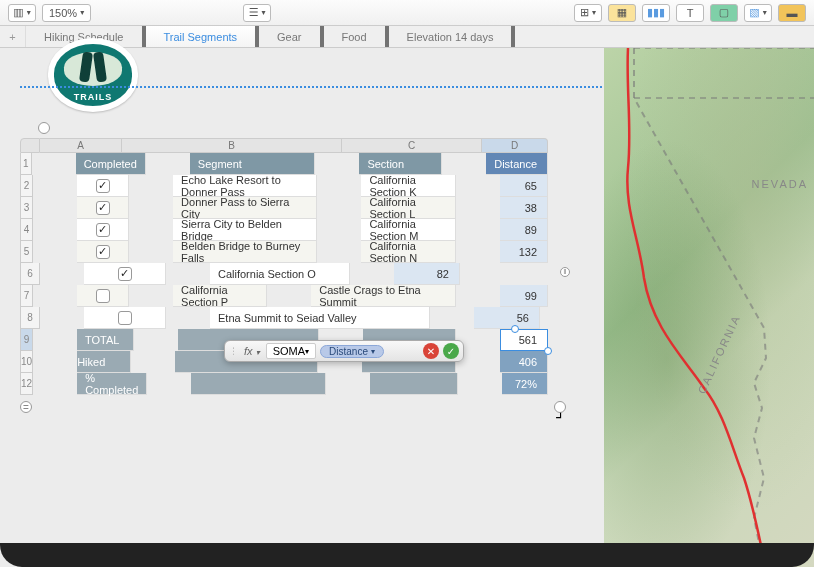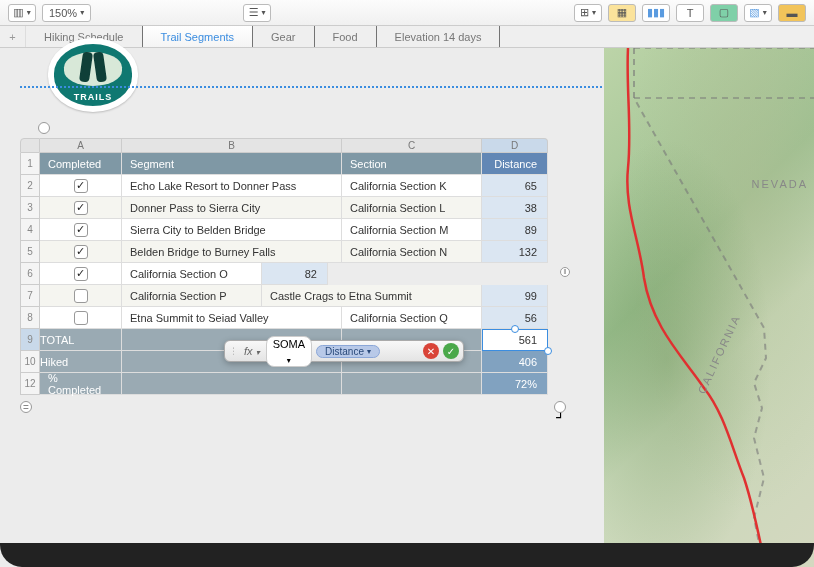--- a/index.html
+++ b/index.html
@@ -8,21 +8,21 @@
 
 .toolbar { height: 26px; background: linear-gradient(#fcfcfc,#f0f0f0); border-bottom: 1px solid #ccc; display: flex; align-items: center; padding: 0 8px; gap: 6px; }
 .tb-btn { height: 18px; border: 1px solid #bbb; border-radius: 3px; background: #fff; font-size: 11px; display: flex; align-items: center; justify-content: center; padding: 0 6px; color: #555; }
 .tb-btn .chev { font-size: 8px; margin-left: 3px; }
 .tb-sep { flex: 1; }
 .tb-icon { width: 28px; }
 
 
 .sheetbar { height: 22px; background: #efefef; border-bottom: 1px solid #ccc; display: flex; align-items: stretch; font-size: 11px; }
 .sheetbar .plus { width: 26px; display: flex; align-items: center; justify-content: center; color: #999; border-right: 1px solid #ddd; }
-.sheettab { padding: 0 18px; display: flex; align-items: center; color: #777; border-right: 1px solid #737373; position: relative; }
+.sheettab { padding: 0 18px; display: flex; align-items: center; color: #777; border-right: 4px solid #737373; position: relative; }
 .sheettab.active { background: linear-gradient(#fff,#f4f4f4); color: #3b8de0; }
 
 
 .canvas { position: absolute; top: 48px; left: 0; right: 0; bottom: 0; background: #ececec; }
 .logo { position: absolute; top: -10px; left: 48px; width: 90px; height: 82px; }
 .logo .oval { width: 90px; height: 74px; border: 6px solid #fff; border-radius: 50% / 48%; background: #0f7871; position: relative; box-shadow: 0 1px 2px rgba(0,0,0,.2); overflow: hidden; }
 .logo .oval::before { content:""; position:absolute; left: 10px; right:10px; top:8px; bottom:20px; border-radius: 50%/45%; background: #d8e8d8; }
 .logo .legs { position:absolute; left:50%; top:8px; transform:translateX(-50%); width:28px; height:32px; }
 .logo .legs::before, .logo .legs::after { content:""; position:absolute; top:0; width:10px; height:30px; background:#0f3f38; border-radius: 4px; }
 .logo .legs::before { left:2px; transform: rotate(8deg); }
@@ -42,40 +42,40 @@
 
 .colhdr { display:flex; height:15px; }
 .colhdr .corner { width:20px; background:#e4e4e4; border:1px solid #ccc; border-radius: 4px 0 0 0; }
 .colhdr .ch { background:#e4e4e4; border:1px solid #ccc; border-left:none; text-align:center; font-size:10px; color:#777; display:flex; align-items:center; justify-content:center; }
 .colhdr .ch.sel { background:#c9d9ea; }
 .cw-a { width:82px; } .cw-b { width:220px; } .cw-c { width:140px; } .cw-d { width:66px; }
 
 .row { display:flex; height:22px; }
 .row .rh { width:20px; background:#f4f4f4; border:1px solid #ccc; border-top:none; font-size:10px; color:#888; display:flex; align-items:center; justify-content:center; }
 .row.selrow .rh { background:#c9d9ea; }
-.row .cell { border-bottom:1px solid #ddd; border-right:1px solid #ddd; font-size:11px; display:flex; align-items:center; padding:0 8px; color:#333; }
+.row .cell { border-bottom:1px solid #ddd; border-right:1px solid #ddd; font-size:11px; display:flex; align-items:center; padding:0 8px; color:#333;margin-left:44px; }
 .row .cell:last-child { justify-content:flex-end; padding-right:10px; }
 .row.header .cell { background:#7f98a5; color:#fff; }
 .row.header .cell:last-child { background:#6287b5; }
 .row.data .cell { background:#f5f5f0; }
 .row.data:nth-child(odd) .cell { background:#fff; }
 .row.data .cell.d { background:#dbe6f2; }
 .row.footer .cell { background:#9aaab3; color:#fff; font-weight:500; }
 .row.footer.active .cell.d { background:#fff; color:#333; border:1.5px solid #3b8de0; position:relative; }
 .row.footer .cell.d { background:#81a2c0; }
 
 .chk { width:14px; height:14px; border:1px solid #999; border-radius:3px; background:#fff; margin:0 auto; display:flex; align-items:center; justify-content:center; font-size:11px; line-height:1; color:#222;}
 
 .cell.a { justify-content:center; padding:0; }
 
 
 .formula { position:absolute; top: 292px; left: 224px; width: 240px; height:22px; background: linear-gradient(#f8f8f8,#e4e4e4); border:1px solid #aaa; border-radius: 6px; display:flex; align-items:center; padding: 0 4px; gap:4px; box-shadow: 0 2px 6px rgba(0,0,0,.25); }
 .formula .fx { font-size:11px; font-style:italic; color:#666; padding:0 2px; }
 .formula .fx .chev { font-size:8px; }
-.formula .fn { font-size:11px; padding: 1px 6px; background:#fff; border-radius:8px; border:1px solid #ccc; display:flex; align-items:center; gap:6px;flex-direction:column;}
+.formula .fn { font-size:11px; padding: 1px 6px; background:#fff; border-radius:2px; border:1px solid #ccc; display:flex; align-items:center; gap:0;}
 .formula .token { background:#b8c9e8; border:1px solid #8ba7d8; border-radius: 9px; padding: 0 8px; font-size:10px; color:#2a4a7a; display:flex; align-items:center; gap:3px;}
 .formula .circ { width:16px; height:16px; border-radius:50%; display:flex; align-items:center; justify-content:center; color:#fff; font-size:10px; }
 .formula .cx { background:#d94438; }
 .formula .ck { background:#4aa84a; }
 
 
 .map { position:absolute; top:48px; right:0; width:210px; bottom:0; background: linear-gradient(135deg,#bcd4a8,#9cc090 40%,#c8d8b8 60%,#d4d8c0); overflow:hidden; }
 .map::before { content:""; position:absolute; inset:0; background: radial-gradient(ellipse at 30% 60%, rgba(100,140,80,.4), transparent 50%), radial-gradient(ellipse at 70% 30%, rgba(180,190,150,.5), transparent 60%); }
 .map .boundary { position:absolute; top:0; right:0; bottom:0; left:0; }
 .map .nevada { position:absolute; top:130px; right:6px; font-size:11px; color:#888; letter-spacing:2px; }
@@ -229,28 +229,27 @@
           <div class="cell cw-c">California Section P</div>
           <div class="cell cw-b">Castle Crags to Etna Summit</div>
           <div class="cell cw-d d">99</div>
         </div>
         <div class="row data">
           <div class="rh">8</div>
           <div class="cell cw-a a">
             <div class="chk"></div>
           </div>
           <div class="cell cw-b">Etna Summit to Seiad Valley</div>
-          <div class="cell cw-c">California Section Q</div>
           <div class="cell cw-d d">56</div>
         </div>
       </div>
     <div id="footer-rows" style="position:relative">
         <div class="row footer active selrow">
           <div class="rh">9</div>
-          <div class="cell cw-a" style="justify-content:flex-start;padding-left:0">TOTAL</div>
+          <div class="cell cw-a" style="justify-content:flex-start;padding-left:8px">TOTAL</div>
           <div class="cell cw-b"></div>
           <div class="cell cw-c"></div>
           <div class="cell cw-d d" style="position:relative">561<div class="selhandle" style="bottom:-5px;right:-5px"></div><div class="selhandle" style="top:-5px;right:28px"></div></div>
         </div>
         <div class="row footer">
           <div class="rh">10</div>
           <div class="cell cw-a" style="justify-content:flex-start;padding-left:0">Hiked</div>
           <div class="cell cw-b"></div>
           <div class="cell cw-c"></div>
           <div class="cell cw-d d">406</div>

